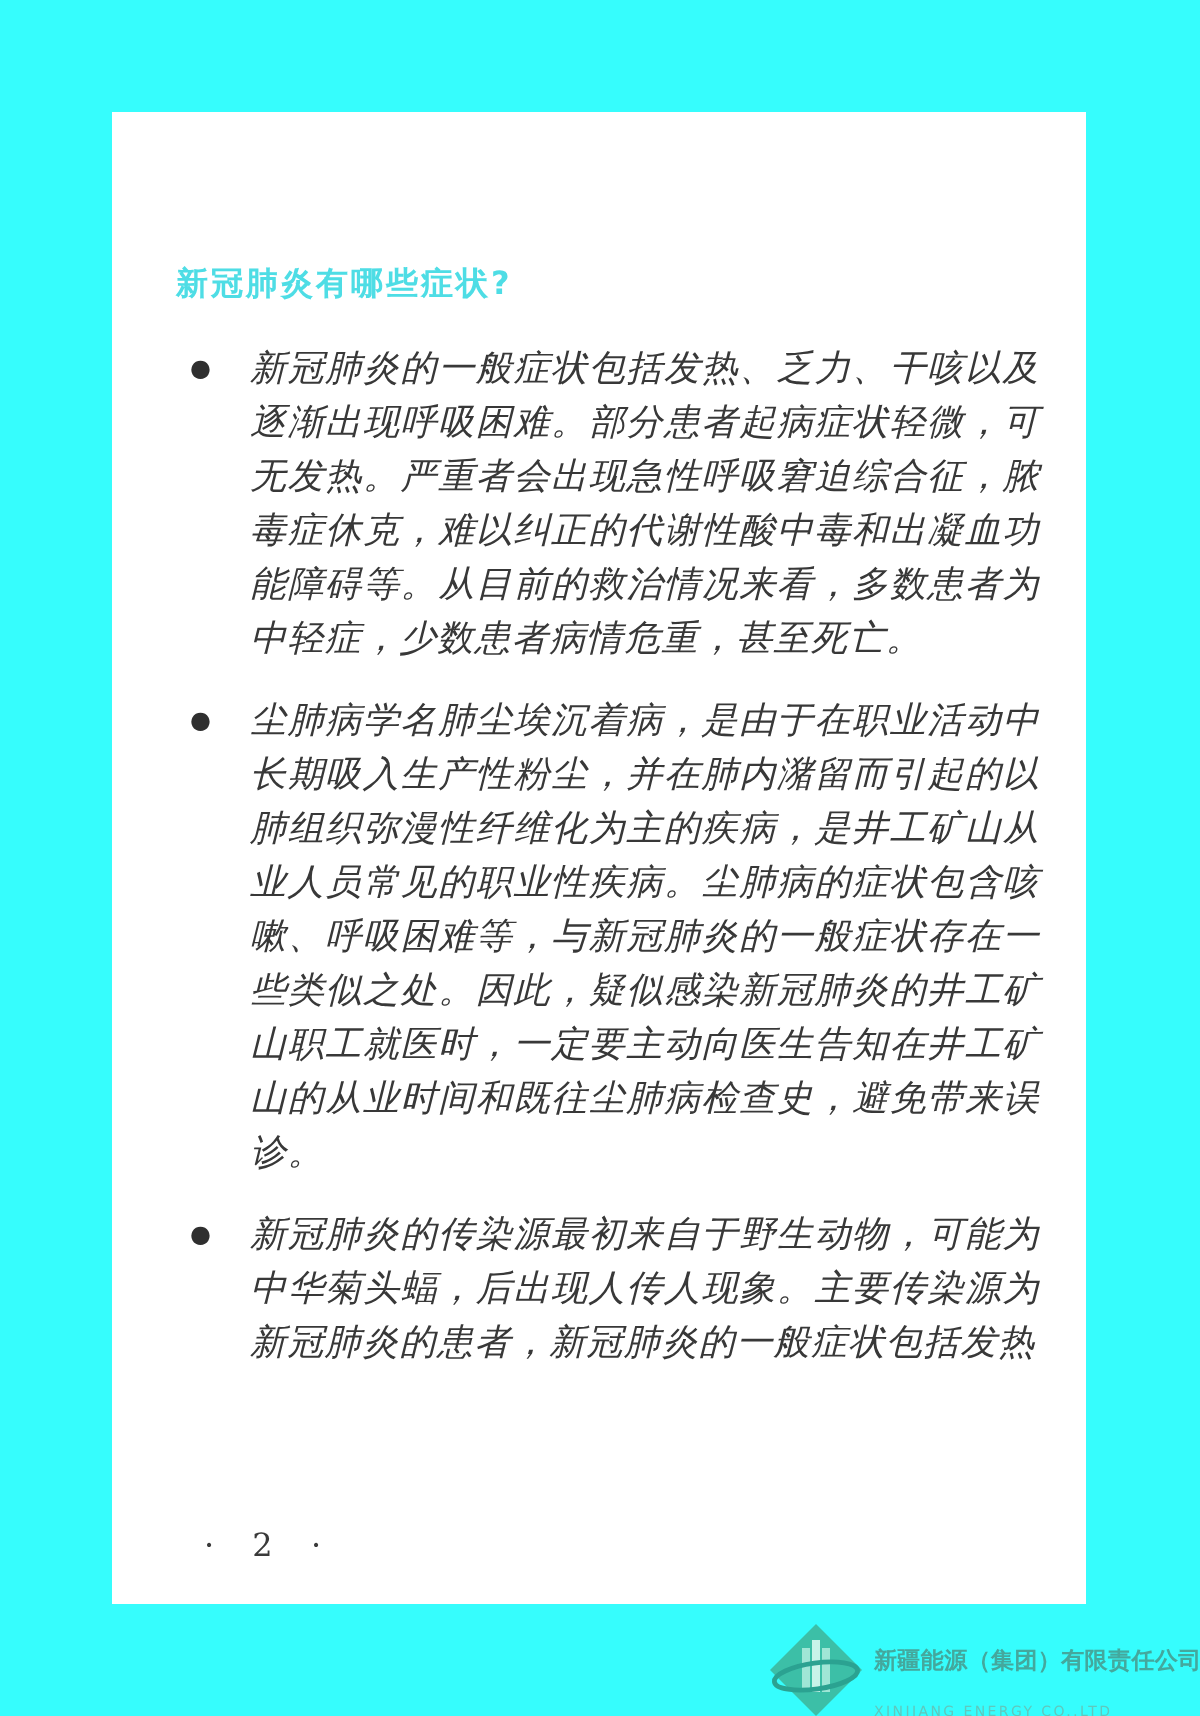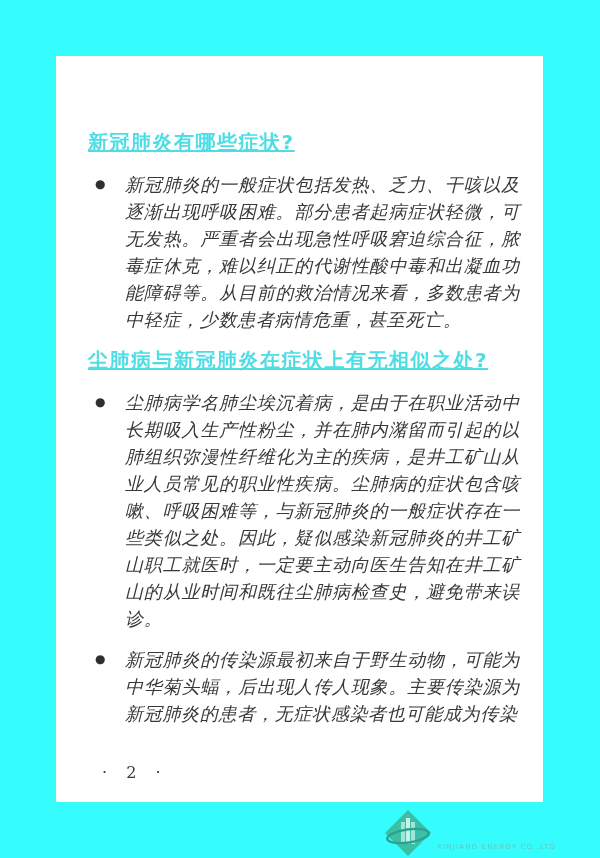--- a/index.html
+++ b/index.html
@@ -18,25 +18,24 @@
     width: 487px;
     height: 746px;
     background: #ffffff;
     box-sizing: border-box;
     padding: 73px 23px 0 32px;
   }
   .section-heading {
     margin: 0 0 16px 0;
     font-family: "DejaVu Sans", sans-serif;
     font-weight: bold;
-    font-size: 20px;
+    font-size: 16px;
     letter-spacing: 1.5px;
     color: #4edde5;
     line-height: 26px;
-    text-decoration: underline;
   }
   .bullet-row {
     display: flex;
     align-items: flex-start;
     margin: 0 0 14px 0;
   }
   .bullet {
     flex: 0 0 37px;
     font-size: 12px;
     line-height: 27px;
@@ -102,41 +101,41 @@
 
   <section>
     <h2 class="section-heading">新冠肺炎有哪些症状?</h2>
     <div class="bullet-row">
       <span class="bullet">●</span>
       <p class="body-text">新冠肺炎的一般症状包括发热、乏力、干咳以及逐渐出现呼吸困难。部分患者起病症状轻微，可无发热。严重者会出现急性呼吸窘迫综合征，脓毒症休克，难以纠正的代谢性酸中毒和出凝血功能障碍等。从目前的救治情况来看，多数患者为中轻症，少数患者病情危重，甚至死亡。</p>
     </div>
   </section>
 
   <section>
-    <h2 class="section-heading">尘肺病与新冠肺炎在症状上有无相似之处?</h2>
     <div class="bullet-row">
       <span class="bullet">●</span>
       <p class="body-text">尘肺病学名肺尘埃沉着病，是由于在职业活动中长期吸入生产性粉尘，并在肺内潴留而引起的以肺组织弥漫性纤维化为主的疾病，是井工矿山从业人员常见的职业性疾病。尘肺病的症状包含咳嗽、呼吸困难等，与新冠肺炎的一般症状存在一些类似之处。因此，疑似感染新冠肺炎的井工矿山职工就医时，一定要主动向医生告知在井工矿山的从业时间和既往尘肺病检查史，避免带来误诊。</p>
     </div>
   </section>
 
   <section>
     <div class="bullet-row">
       <span class="bullet">●</span>
-      <p class="body-text">新冠肺炎的传染源最初来自于野生动物，可能为中华菊头蝠，后出现人传人现象。主要传染源为新冠肺炎的患者，无症状感染者也可能成为传染</p>
+      <p class="body-text">新冠肺炎的传染源最初来自于野生动物，可能为中华菊头蝠，后出现人传人现象。主要传染源为新冠肺炎的患者，新冠肺炎的一般症状包括发热</p>
     </div>
   </section>
 
   <div class="page-number">· 2 ·</div>
 </div>
 
 <div class="watermark">
   <svg class="watermark-logo" viewBox="0 0 48 48" aria-hidden="true">
     <polygon points="24,1 47,24 24,47 1,24" fill="#3cbfa7"></polygon>
     <rect x="17" y="13" width="4" height="22" fill="#9fe6d6"></rect>
     <rect x="22" y="9" width="4" height="26" fill="#c8f3e9"></rect>
     <rect x="27" y="13" width="4" height="22" fill="#9fe6d6"></rect>
     <ellipse cx="24" cy="27" rx="21" ry="6.5" fill="none" stroke="#2ba291" stroke-width="2.4" transform="rotate(-8 24 27)"></ellipse>
   </svg>
   <div class="watermark-text">
+    <div class="company-name">新疆能源（集团）有限责任公司</div>
     <div class="company-name-en">XINJIANG ENERGY CO.,LTD</div>
   </div>
 </div>
 
 </body></html>

